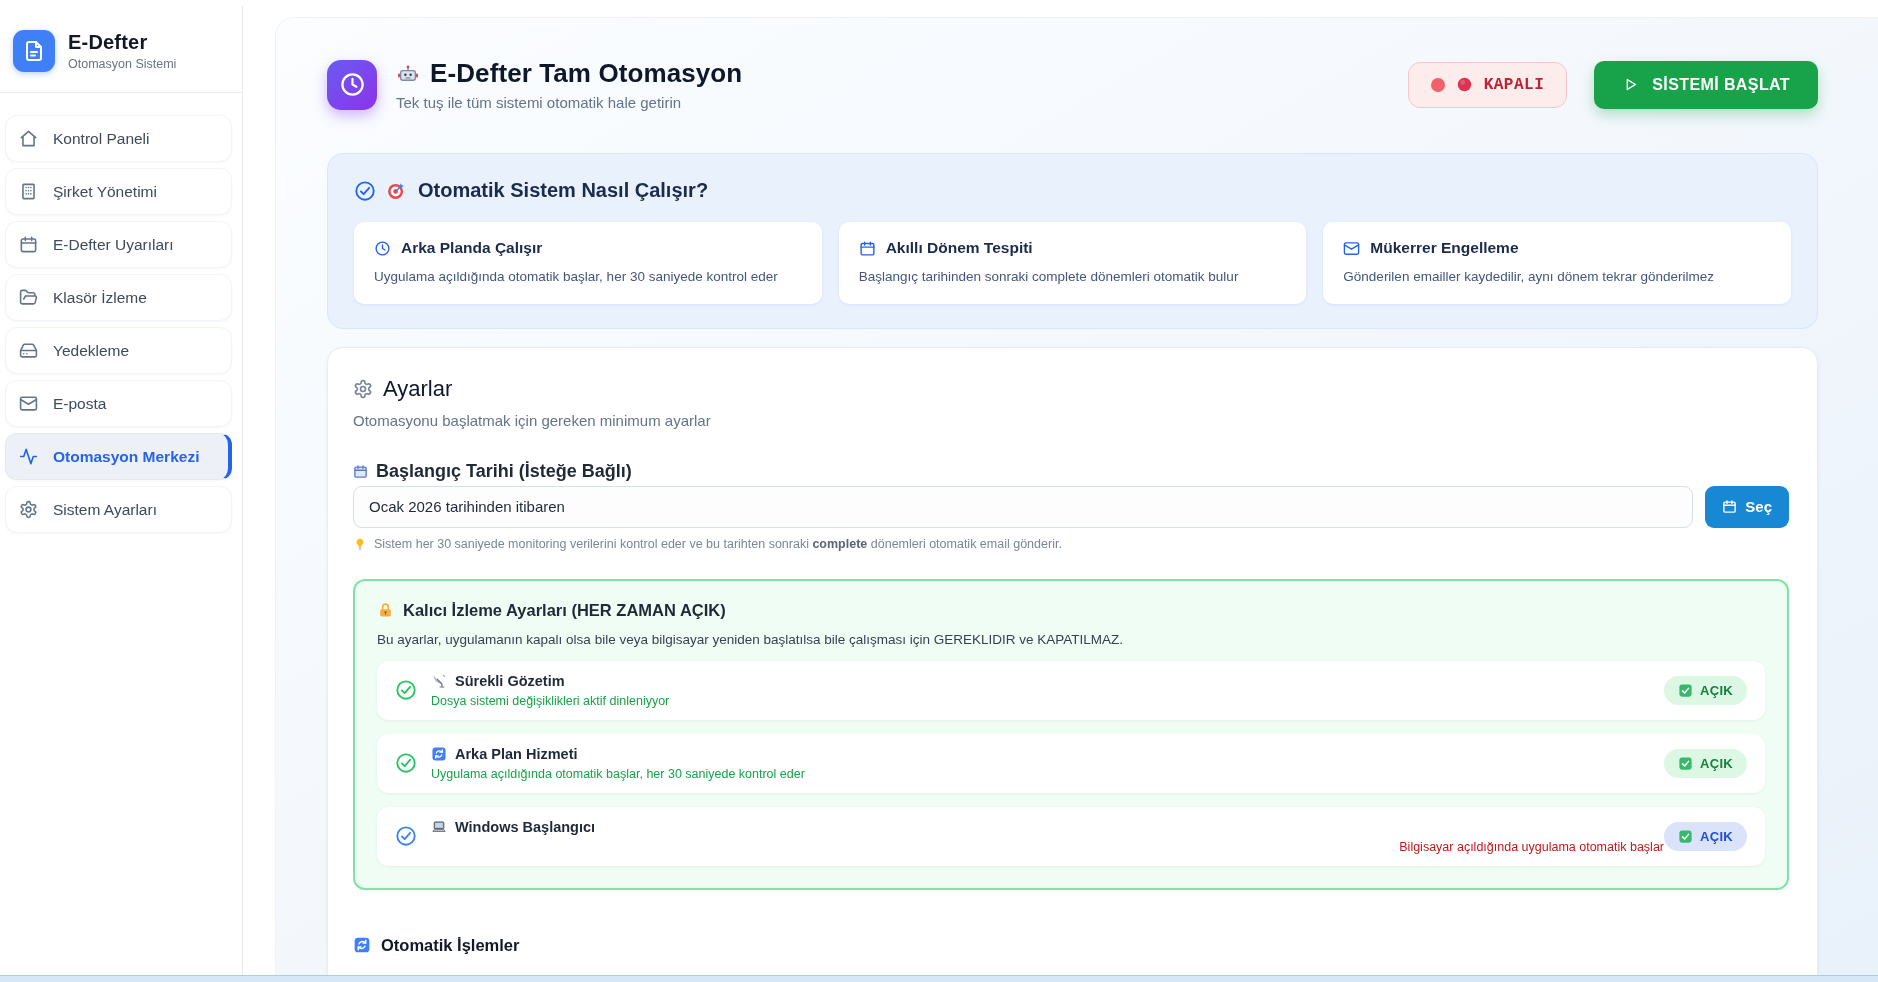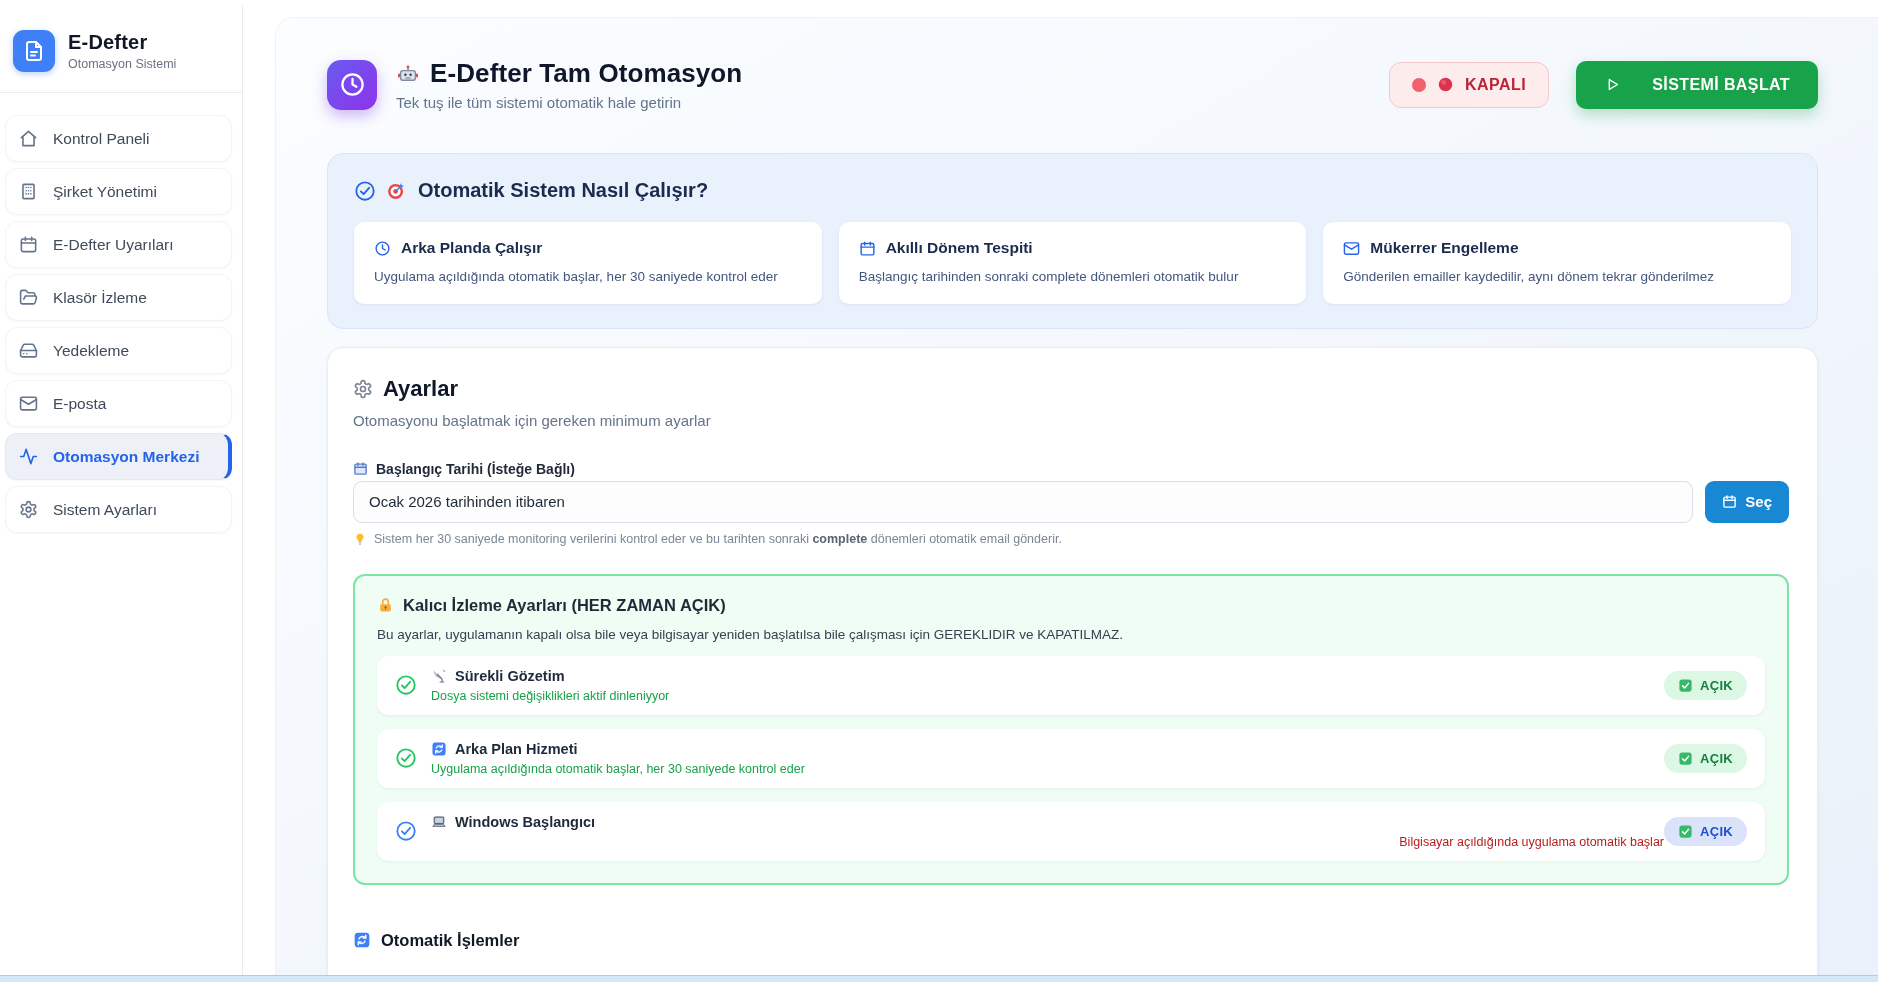--- a/index.html
+++ b/index.html
@@ -46,22 +46,22 @@
   .hdr-text { margin-left:19px; }
   .hdr-title-row { display:flex; align-items:center; gap:10px; }
   .hdr-title-row .emoji { width:24px; height:24px; }
   .page-title { font-size:26px; font-weight:bold; color:#0f172a; letter-spacing:.1px; }
   .page-sub { font-size:15px; color:#64748b; margin-top:5px; }
   .hdr-right { margin-left:auto; display:flex; align-items:center; gap:27px; }
   .status-badge { display:flex; align-items:center; gap:11px; background:#fdecec;
     border:1.5px solid #f4c7cd; border-radius:12px; padding:13px 22px; cursor:default; }
   .status-dot { width:14px; height:14px; border-radius:50%; background:#f1606b; }
   .status-badge .emoji { width:17px; height:17px; }
-  .status-label { font-size:16px; font-weight:bold; color:#bb2437; letter-spacing:.5px; }
-  .start-btn { display:flex; align-items:center; gap:31px; background:#18a34a; color:#fff;
+  .status-label { font-size:16px; font-weight:bold; color:#bb2437; letter-spacing:.5px;font-family:Liberation Mono, monospace; }
+  .start-btn { display:flex; align-items:center; gap:13px; background:#18a34a; color:#fff;
     border:none; border-radius:10px; padding:15px 28px; font-size:16px; font-weight:bold;
     letter-spacing:.4px; cursor:pointer; box-shadow:0 6px 14px rgba(22,163,74,.3);
     font-family:inherit; }
   .start-btn .icn { width:17px; height:17px; }
 
   
   .how-panel { margin-top:42px; background:#e9f1fd; border:1px solid #d9e6fa;
     border-radius:16px; padding:25px 26px 24px 26px; }
   .how-header { display:flex; align-items:center; gap:10px; }
   .how-header .check { width:22px; height:22px; color:#2563eb; }
@@ -74,24 +74,24 @@
   .how-card-head .icn { width:17px; height:17px; color:#2563eb; }
   .how-card-title { font-size:15.5px; font-weight:bold; color:#1b2b4d; }
   .how-card-desc { font-size:13.5px; color:#44567e; line-height:1.55; margin-top:10px; }
 
   
   .settings-card { margin-top:18px; background:#fff; border:1px solid #e8edf4;
     border-radius:16px; padding:28px 28px 40px 25px; box-shadow:0 1px 4px rgba(30,41,59,.05);
     min-height:660px; }
   .set-header { display:flex; align-items:center; gap:10px; }
   .set-header .emoji { width:20px; height:20px; color:#7a8494; }
-  .set-title { font-size:22px; font-weight:bold; color:#0f172a; }
+  .set-title { font-size:22px; font-weight:normal; color:#0f172a; }
   .set-sub { font-size:15px; color:#64748b; margin-top:10px; }
   .field-label { display:flex; align-items:center; gap:8px; margin-top:32px;
-    font-size:14px; font-weight:bold; color:#1f2937; }
+    font-size:18px; font-weight:bold; color:#1f2937; }
   .field-label .emoji { width:15px; height:15px; color:#5b7cc9; }
   .date-row { display:flex; align-items:center; gap:12px; margin-top:4px; }
   .date-input { flex:1; height:42px; border:1.5px solid #d7dfe9; border-radius:9px;
     padding:0 15px; font-size:15px; color:#1f2937; background:#fdfdfe; outline:none;
     font-family:inherit; }
   .sec-btn { display:flex; align-items:center; gap:8px; height:42px; padding:0 17px;
     background:#1887d4; color:#fff; border:none; border-radius:9px; font-size:15px;
     font-weight:bold; cursor:pointer; font-family:inherit; }
   .sec-btn .icn { width:15px; height:15px; }
   .hint { display:flex; align-items:center; gap:7px; margin-top:9px;

